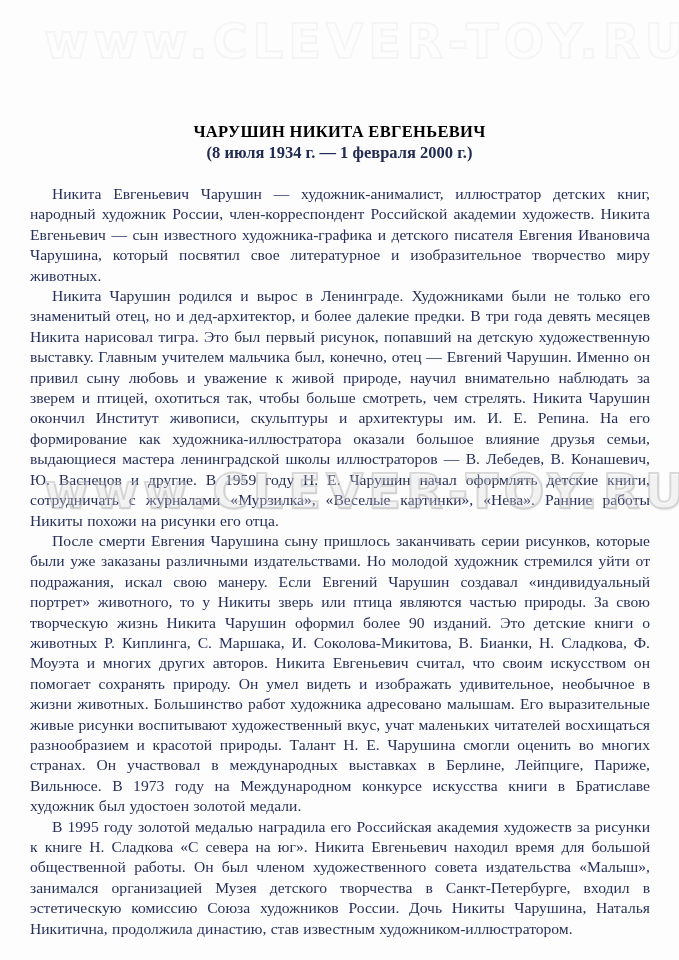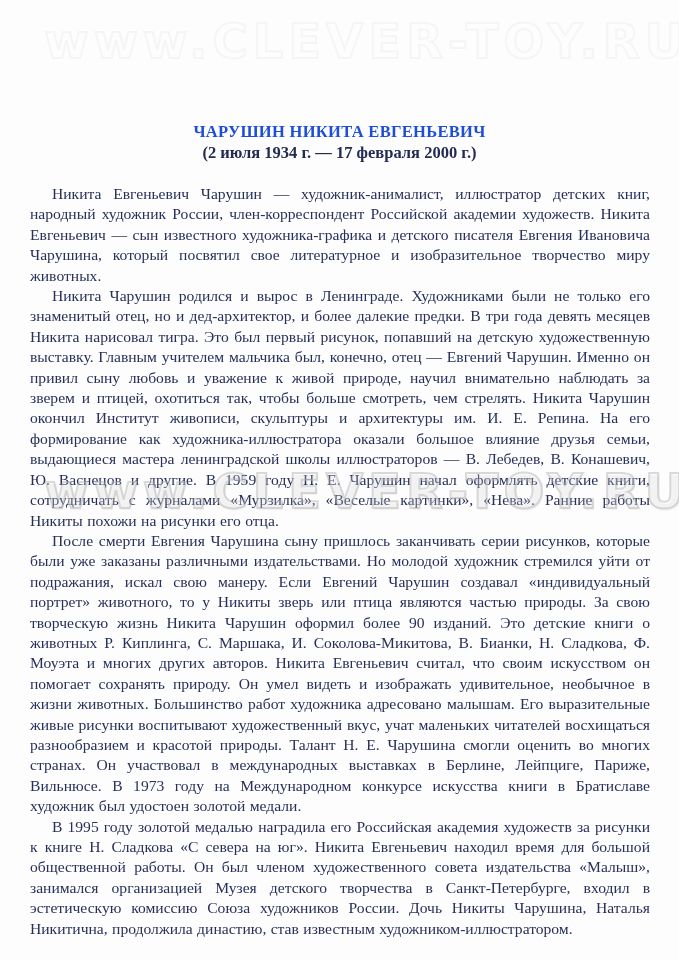--- a/index.html
+++ b/index.html
@@ -17,21 +17,21 @@
     text-align: center;
     font-weight: bold;
     position: relative;
     z-index: 1;
   }
   .doc-title {
     font-size: 16.5px;
     line-height: 21px;
     letter-spacing: 0.3px;
     margin: 0;
-    color: #1d4ed8;
+    color: #000000;
   }
   .doc-subtitle {
     font-size: 16.5px;
     line-height: 21px;
     margin: 0;
     color: #222b52;
   }
   .doc-body {
     position: relative;
     z-index: 1;
@@ -74,21 +74,21 @@
 <body>
 
 <div class="page">
 
   <div class="watermark watermark-top">www.CLEVER-TOY.RU</div>
 
   <div class="watermark watermark-middle">www.CLEVER-TOY.RU</div>
 
   <div class="doc-header">
     <h1 class="doc-title">ЧАРУШИН НИКИТА ЕВГЕНЬЕВИЧ</h1>
-    <div class="doc-subtitle">(2 июля 1934 г. — 17 февраля 2000 г.)</div>
+    <div class="doc-subtitle">(8 июля 1934 г. — 1 февраля 2000 г.)</div>
   </div>
 
   <div class="doc-body">
     <p>Никита Евгеньевич Чарушин — художник-анималист, иллюстратор детских книг, народный художник России, член-корреспондент Российской академии художеств. Никита Евгеньевич — сын известного художника-графика и детского писателя Евгения Ивановича Чарушина, который посвятил свое литературное и изобразительное творчество миру животных.</p>
     <p>Никита Чарушин родился и вырос в Ленинграде. Художниками были не только его знаменитый отец, но и дед-архитектор, и более далекие предки. В три года девять месяцев Никита нарисовал тигра. Это был первый рисунок, попавший на детскую художественную выставку. Главным учителем мальчика был, конечно, отец — Евгений Чарушин. Именно он привил сыну любовь и уважение к живой природе, научил внимательно наблюдать за зверем и птицей, охотиться так, чтобы больше смотреть, чем стрелять. Никита Чарушин окончил Институт живописи, скульптуры и архитектуры им. И. Е. Репина. На его формирование как художника-иллюстратора оказали большое влияние друзья семьи, выдающиеся мастера ленинградской школы иллюстраторов — В. Лебедев, В. Конашевич, Ю. Васнецов и другие. В 1959 году Н. Е. Чарушин начал оформлять детские книги, сотрудничать с журналами «Мурзилка», «Веселые картинки», «Нева». Ранние работы Никиты похожи на рисунки его отца.</p>
     <p>После смерти Евгения Чарушина сыну пришлось заканчивать серии рисунков, которые были уже заказаны различными издательствами. Но молодой художник стремился уйти от подражания, искал свою манеру. Если Евгений Чарушин создавал «индивидуальный портрет» животного, то у Никиты зверь или птица являются частью природы. За свою творческую жизнь Никита Чарушин оформил более 90 изданий. Это детские книги о животных Р. Киплинга, С. Маршака, И. Соколова-Микитова, В. Бианки, Н. Сладкова, Ф. Моуэта и многих других авторов. Никита Евгеньевич считал, что своим искусством он помогает сохранять природу. Он умел видеть и изображать удивительное, необычное в жизни животных. Большинство работ художника адресовано малышам. Его выразительные живые рисунки воспитывают художественный вкус, учат маленьких читателей восхищаться разнообразием и красотой природы. Талант Н. Е. Чарушина смогли оценить во многих странах. Он участвовал в международных выставках в Берлине, Лейпциге, Париже, Вильнюсе. В 1973 году на Международном конкурсе искусства книги в Братиславе художник был удостоен золотой медали.</p>
     <p>В 1995 году золотой медалью наградила его Российская академия художеств за рисунки к книге Н. Сладкова «С севера на юг». Никита Евгеньевич находил время для большой общественной работы. Он был членом художественного совета издательства «Малыш», занимался организацией Музея детского творчества в Санкт-Петербурге, входил в эстетическую комиссию Союза художников России. Дочь Никиты Чарушина, Наталья Никитична, продолжила династию, став известным художником-иллюстратором.</p>
   </div>
 
 </div>

